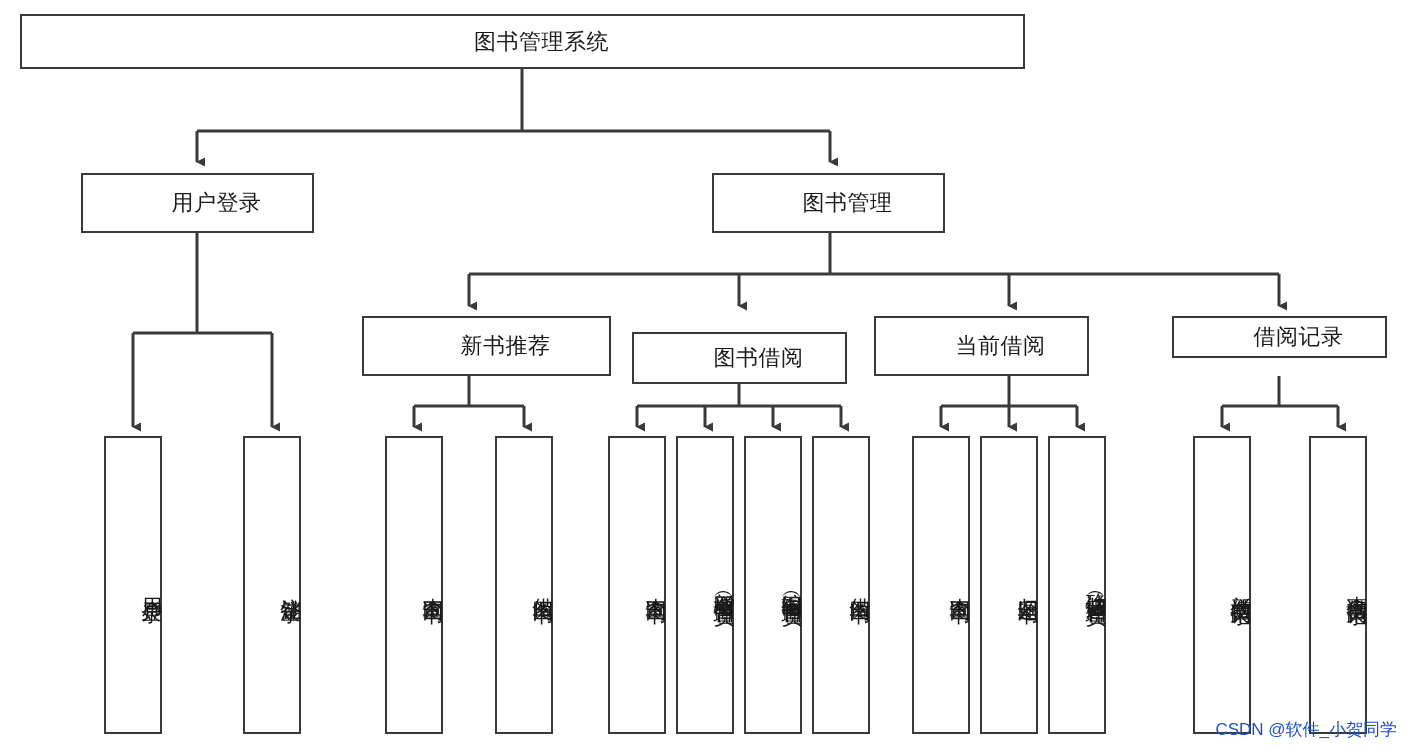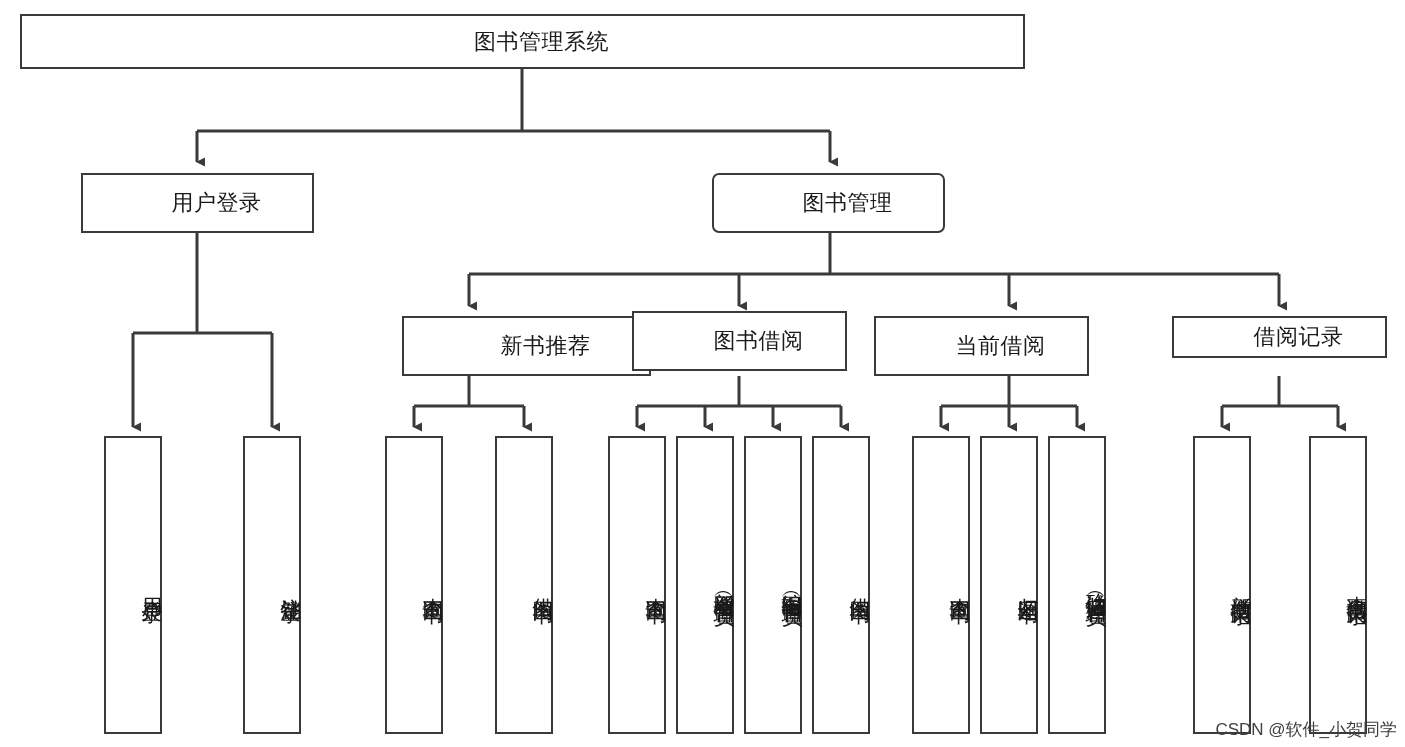--- a/index.html
+++ b/index.html
@@ -59,21 +59,21 @@
     font-size: 21px;
     line-height: 1.05;
     letter-spacing: 2px;
     white-space: nowrap;
   }
   .watermark {
     position: absolute;
     right: 8px;
     bottom: 6px;
     font-size: 17px;
-    color: #404040;
+    color: #1d4ed8;
     white-space: nowrap;
     z-index: 3;
     font-family: "Liberation Sans", "DejaVu Sans", sans-serif;
   }
 </style>
 </head>
 <body>
 
 <div id="canvas">
 
@@ -127,28 +127,28 @@
     </g>
   </svg>
 
   <div class="node horiz" style="left:20px; top:14px; width:1005px; height:55px;">
     <span class="node-label">图书管理系统</span>
   </div>
 
   <div class="node horiz" style="left:81px; top:173px; width:233px; height:60px;">
     <span class="node-label">用户登录</span>
   </div>
-  <div class="node horiz" style="left:712px; top:173px; width:233px; height:60px;border-radius:7px;">
+  <div class="node horiz" style="left:712px; top:173px; width:233px; height:60px;">
     <span class="node-label">图书管理</span>
   </div>
 
-  <div class="node horiz" style="left:362px; top:316px; width:249px; height:60px;margin-left:40px;">
+  <div class="node horiz" style="left:362px; top:316px; width:249px; height:60px;">
     <span class="node-label">新书推荐</span>
   </div>
-  <div class="node horiz" style="left:632px; top:311px; width:215px; height:60px;">
+  <div class="node horiz" style="left:632px; top:332px; width:215px; height:52px;">
     <span class="node-label">图书借阅</span>
   </div>
   <div class="node horiz" style="left:874px; top:316px; width:215px; height:60px;">
     <span class="node-label">当前借阅</span>
   </div>
   <div class="node horiz" style="left:1172px; top:316px; width:215px; height:42px;">
     <span class="node-label">借阅记录</span>
   </div>
 
   <div class="node vert" style="left:104px; top:436px; width:58px; height:298px;">

